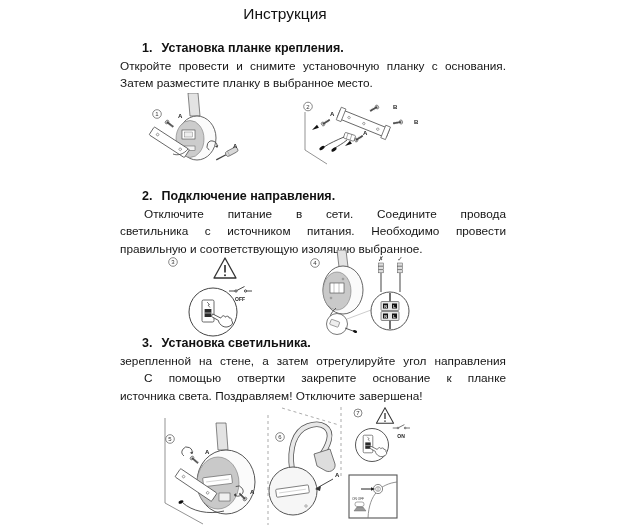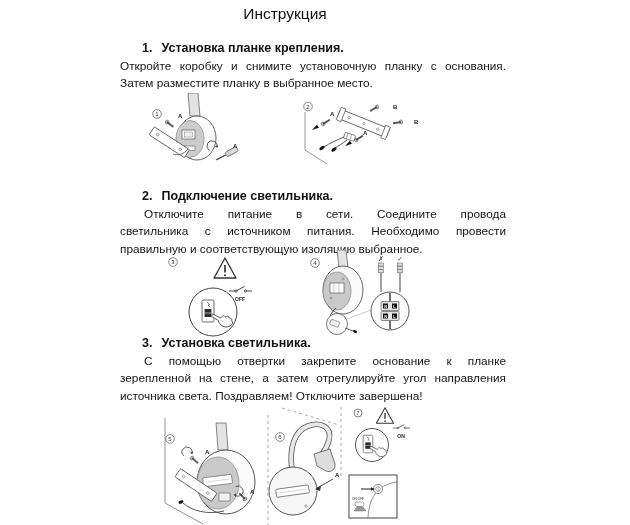--- a/index.html
+++ b/index.html
@@ -38,21 +38,21 @@
 </head>
 <body>
 
 <div id="page">
 
   <div id="doc-title">Инструкция</div>
 
   <div class="section" style="top:40px;">
     <h3 class="sec-h"><span class="sec-num">1.</span><span>Установка планке крепления.</span></h3>
     <div class="body">
-      <div class="line">Откройте коробку и снимите установочную планку с основания.</div>
+      <div class="line">Откройте провести и снимите установочную планку с основания.</div>
       <div class="line last">Затем разместите планку в выбранное место.</div>
     </div>
   </div>
 
   <svg class="fig" style="top:93px;" width="630" height="97" viewBox="0 0 630 97">
     <defs>
       <g id="screw">
         <ellipse rx="1.6" ry="2.1" fill="#c4c4c4" stroke="#444" stroke-width="0.5"></ellipse>
         <line x1="0" y1="0" x2="8" y2="0" stroke="#444" stroke-width="1.6"></line>
         <path d="M2,-1.2 L2.8,1.2 M3.6,-1.2 L4.4,1.2 M5.2,-1.2 L6,1.2 M6.8,-1.2 L7.6,1.2" stroke="#777" stroke-width="0.45" fill="none"></path>
@@ -153,21 +153,21 @@
         <line x1="351" y1="41" x2="351" y2="47" stroke="#444" stroke-width="0.4"></line>
       </g>
       <path d="M344,44 C337,47 330,50 324,54" fill="none" stroke="#444" stroke-width="0.9"></path>
       <ellipse cx="322" cy="55" rx="3" ry="1.6" transform="rotate(-35 322 55)" fill="#111"></ellipse>
       <path d="M347,47 C342,51 338,53 335,55" fill="none" stroke="#444" stroke-width="0.9"></path>
       <ellipse cx="334" cy="56.5" rx="3" ry="1.6" transform="rotate(-35 334 56.5)" fill="#111"></ellipse>
     </g>
   </svg>
 
   <div class="section" style="top:188px;">
-    <h3 class="sec-h"><span class="sec-num">2.</span><span>Подключение светильника.</span></h3>
+    <h3 class="sec-h"><span class="sec-num">2.</span><span>Подключение направления.</span></h3>
     <div class="body">
       <div class="line indent">Отключите питание в сети. Соедините провода</div>
       <div class="line">светильника с источником питания. Необходимо провести</div>
       <div class="line last">правильную и соответствующую изоляцию выбранное.</div>
     </div>
   </div>
 
   <svg class="fig" style="top:250px;" width="630" height="92" viewBox="0 0 630 92">
 
     <g>
@@ -224,22 +224,22 @@
       <text class="mark" x="381" y="11" text-anchor="middle">✗</text>
       <use href="#wirend" transform="translate(381,13)"></use>
       <text class="mark" x="400" y="11" text-anchor="middle">✓</text>
       <use href="#wirend" transform="translate(400,13)"></use>
     </g>
   </svg>
 
   <div class="section" style="top:335px;">
     <h3 class="sec-h"><span class="sec-num">3.</span><span>Установка светильника.</span></h3>
     <div class="body">
+      <div class="line">зерепленной на стене, а затем отрегулируйте угол направления</div>
       <div class="line indent">С помощью отвертки закрепите основание к планке</div>
-      <div class="line">зерепленной на стене, а затем отрегулируйте угол направления</div>
       <div class="line last">источника света. Поздравляем! Отключите завершена!</div>
     </div>
   </div>
 
   <svg class="fig" style="top:407px;" width="630" height="118" viewBox="0 0 630 118">
 
     <g>
       <g>
         <circle cx="170" cy="32" r="4.3" fill="#fff" stroke="#555" stroke-width="0.7"></circle>
         <text class="cnum" x="170" y="34.4" text-anchor="middle">5</text>

